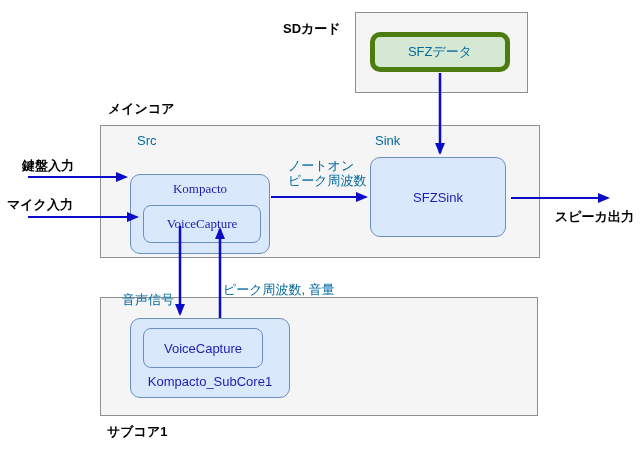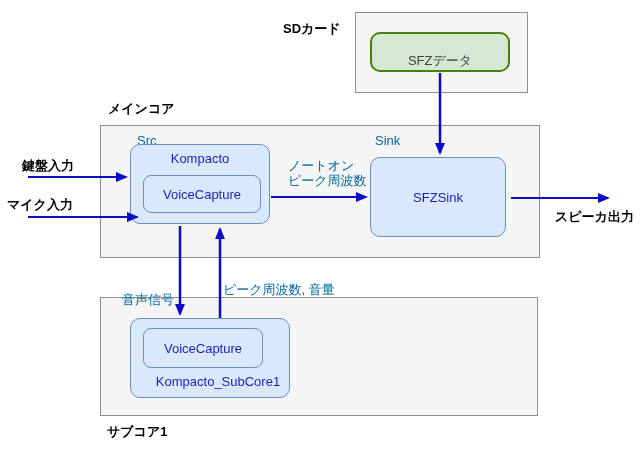--- a/index.html
+++ b/index.html
@@ -10,28 +10,28 @@
   .container{
     position:absolute;background:#f5f5f5;border:1px solid #8f8f8f;
     box-sizing:border-box;
   }
   .node{
     position:absolute;box-sizing:border-box;border-radius:10px;
     font-size:13px;display:flex;align-items:center;justify-content:center;
     text-align:center;
   }
   .node-blue{background:#dae8fc;border:1px solid #6c8ebf;color:#1c1cb4;}
-  .node-green{background:#d5e8d4;border:2px solid #4d7c0f;color:#404040;align-items:flex-end;}
+  .node-green{background:#d5e8d4;border:5px solid #4d7c0f;color:#0369a1;}
   .inner-top-label{
     position:absolute;top:6px;left:0;width:100%;text-align:center;
     font-size:13px;color:#1c1cb4;
   }
   .inner-bottom-label{
     position:absolute;bottom:8px;left:0;width:100%;text-align:center;
-    font-size:13px;color:#1c1cb4;margin-left:8px;
+    font-size:13px;color:#1c1cb4;
   }
   .lbl{position:absolute;font-size:13px;white-space:nowrap;}
   .lbl-bold{font-weight:bold;color:#000000;}
   .lbl-gray{color:#0369a1;}
   .edge-label{line-height:15px;}
   #edges{position:absolute;left:0;top:0;width:640px;height:450px;pointer-events:none;}
 </style>
 </head>
 <body>
 
@@ -42,21 +42,21 @@
 <div class="lbl lbl-bold" style="left:283px;top:20px;">SDカード</div>
 <div class="lbl lbl-bold" style="left:108px;top:100px;">メインコア</div>
 <div class="lbl lbl-bold" style="left:107px;top:423px;">サブコア1</div>
 <div class="lbl lbl-gray" style="left:137px;top:133px;">Src</div>
 <div class="lbl lbl-gray" style="left:375px;top:133px;">Sink</div>
 
 <div class="node node-green" style="left:370px;top:32px;width:140px;height:40px;">
   <span>SFZデータ</span>
 </div>
 
-<div class="node node-blue" style="left:130px;top:144px;width:140px;height:80px;">
+<div class="node node-blue" style="left:130px;top:174px;width:140px;height:80px;font-family:Liberation Serif, serif;">
   <div class="inner-top-label">Kompacto</div>
   <div class="node node-blue" style="left:12px;top:30px;width:118px;height:38px;border-radius:8px;">
     <span>VoiceCapture</span>
   </div>
 </div>
 
 <div class="node node-blue" style="left:370px;top:157px;width:136px;height:80px;">
   <span>SFZSink</span>
 </div>
 

